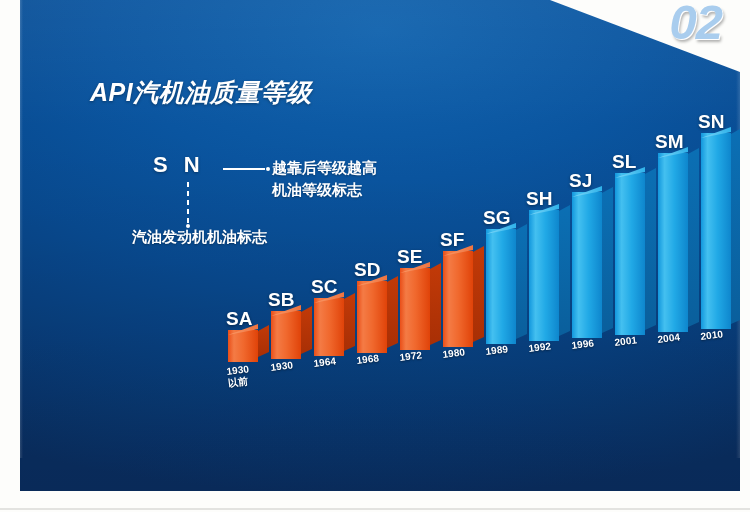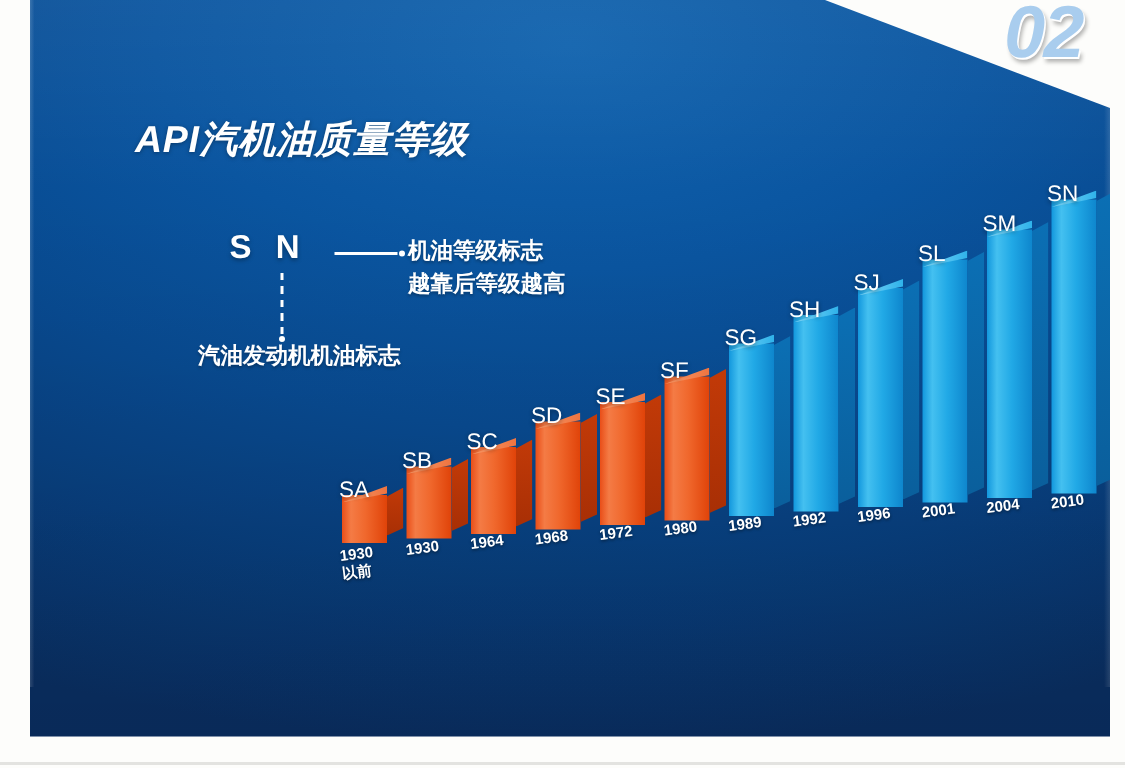--- a/index.html
+++ b/index.html
@@ -111,22 +111,22 @@
     background:linear-gradient(to right,#fa9a68,#ee7440);
     clip-path:polygon(0 11px,100% 0,100% 5px,0 11px);}
 
   .bar.b .front{background:linear-gradient(to right,#1297dd 0%,#44c0f0 22%,#21a9e6 55%,#0e86cd 100%);}
   .bar.b .side{background:linear-gradient(to bottom,#0b6fb4,#0a5f9c);
     clip-path:polygon(0 6px,100% 0,100% calc(100% - 5px),0 100%);}
   .bar.b .top{background:linear-gradient(to right,#7fd8f8,#2fb2ea);
     clip-path:polygon(0 11px,100% 0,100% 5px,0 11px);}
 
   .grade{
-    position:absolute;color:#ffffff;font-size:15px;font-weight:normal;
-    text-shadow:0 1px 3px rgba(0,0,0,.45);z-index:3;white-space:nowrap;margin-top:10px;
+    position:absolute;color:#ffffff;font-size:19px;font-weight:bold;
+    text-shadow:0 1px 3px rgba(0,0,0,.45);z-index:3;white-space:nowrap;
   }
   .year{
     position:absolute;color:#ffffff;font-size:10px;font-weight:bold;
     text-shadow:0 1px 2px rgba(0,0,0,.45);z-index:3;white-space:nowrap;
     transform:rotate(-7deg);transform-origin:left top;
     line-height:12px;
   }
 
   
   .footer{
@@ -147,22 +147,22 @@
     <div class="panel-edge-r"></div>
 
     <div class="wedge"></div>
     <div class="badge">02</div>
 
     <div class="title">API汽机油质量等级</div>
 
     <div class="sn-label">S N</div>
     <div class="lead-h"></div>
     <div class="callout-right">
+      <div>越靠后等级越高</div>
       <div>机油等级标志</div>
-      <div>越靠后等级越高</div>
     </div>
     <div class="lead-v"></div>
     <div class="callout-bottom">汽油发动机机油标志</div>
 
     <div class="chart" id="chart">
         <div class="bar o" style="left: 208px; top: 330px; width: 30px; height: 32px;">
           <div class="front"></div>
           <div class="side"></div>
           <div class="top"></div>
         </div>

